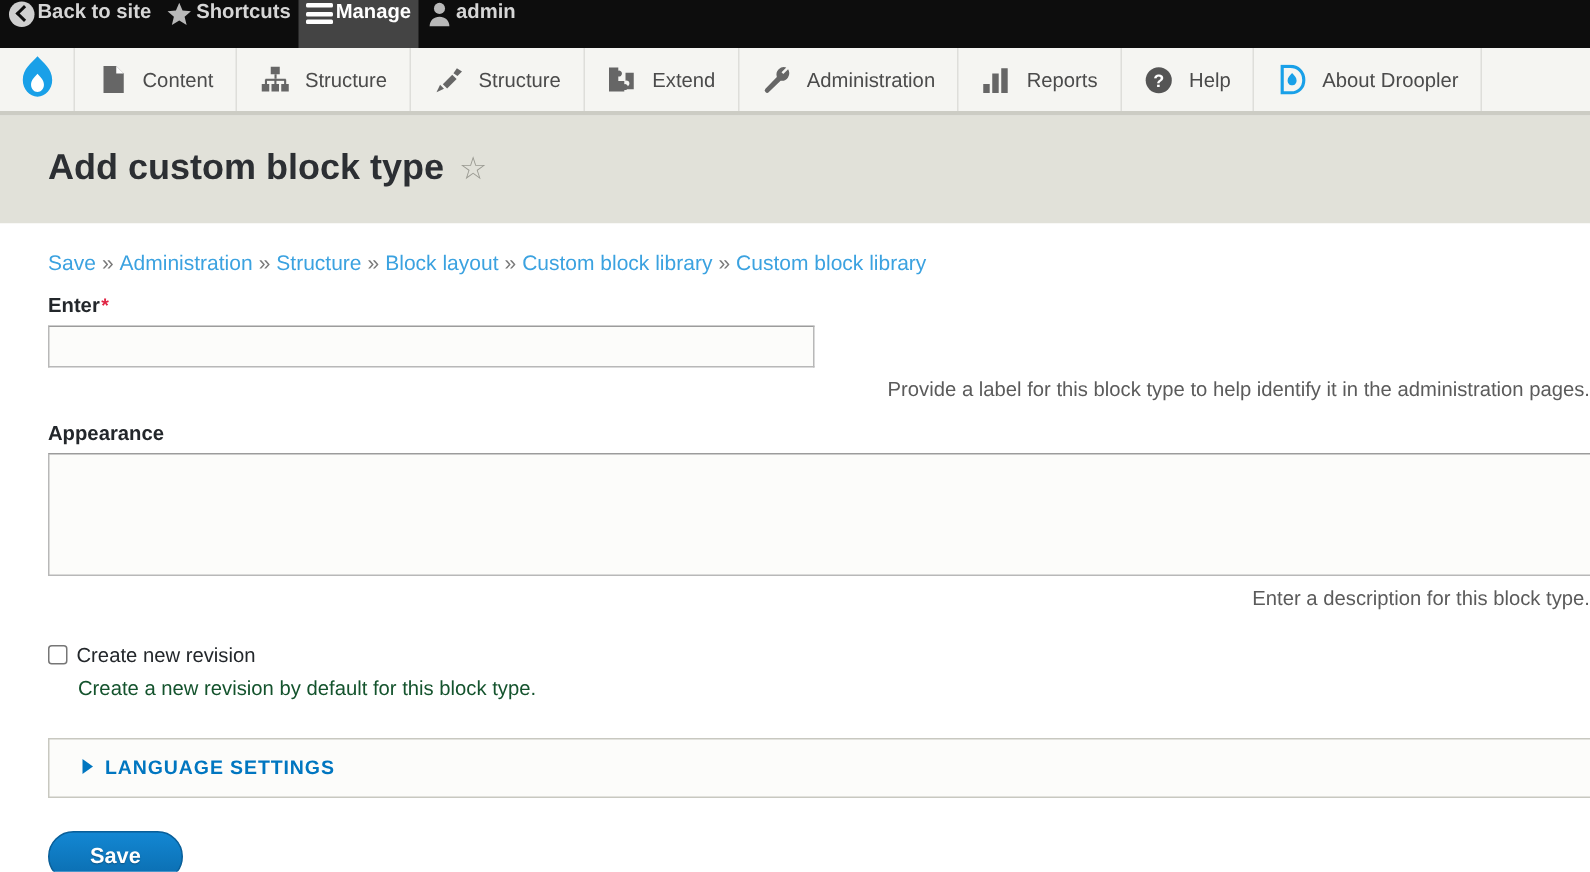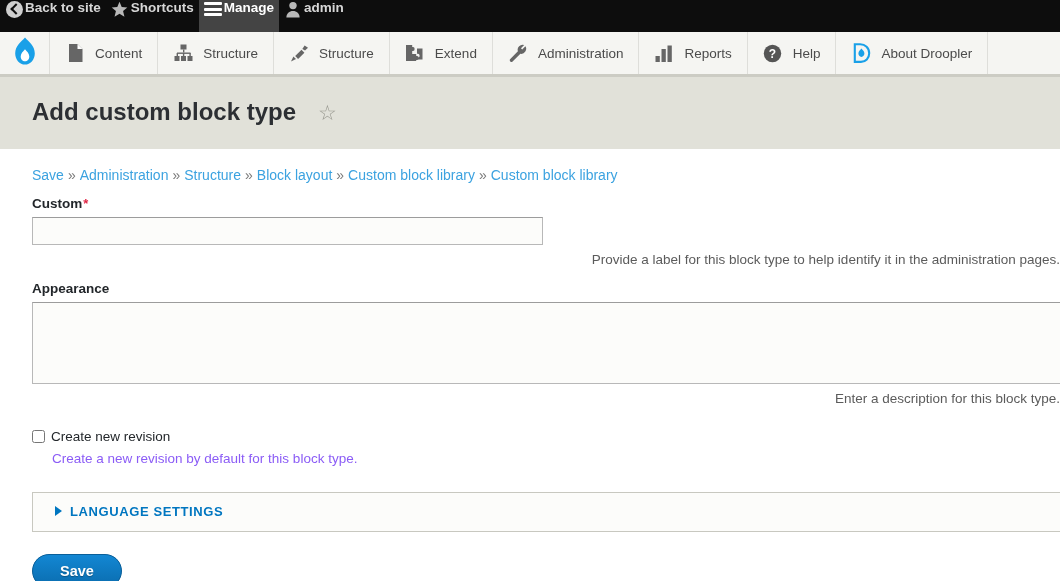--- a/index.html
+++ b/index.html
@@ -120,21 +120,21 @@
     padding: 22px 0 24px 32px;
   }
   .page-title {
     margin: 0;
     font-size: 24px;
     line-height: 1.1;
     font-weight: bold;
     color: #2c2f33;
     display: flex;
     align-items: center;
-    gap: 22px;
+    gap: 10px;
   }
   .star-icon { display:inline-block; line-height:1; font-size:21px; color:#9a9a92; font-weight: normal;}
 
   
   .content {
     padding: 0 0 0 32px;
     background: #ffffff;
   }
   .breadcrumb {
     padding: 16px 0 10px 0;
@@ -204,21 +204,21 @@
     margin: 0;
     width: 13px;
     height: 13px;
   }
   .checkbox-label {
     font-size: 13.5px;
     color: #23272b;
   }
   .checkbox-desc {
     font-size: 13.5px;
-    color: #8b5cf6;
+    color: #14532d;
     margin: 7px 0 0 20px;
   }
 
   
   .details-box {
     margin-top: 26px;
     width: 1060px;
     border: 1px solid #c8c8c0;
     border-right: 0;
     background: #fcfcfa;
@@ -414,21 +414,21 @@
 <div class="content">
 
   <nav class="breadcrumb">
     <a href="#">Save</a><span class="sep">»</span><a href="#">Administration</a><span class="sep">»</span><a href="#">Structure</a><span class="sep">»</span><a href="#">Block layout</a><span class="sep">»</span><a href="#">Custom block library</a><span class="sep">»</span><a href="#">Custom block library</a>
   </nav>
 
   <form>
 
     <div class="form-item">
       <label class="form-label">
-        <span>Custom</span><span class="required-mark">*</span>
+        <span>Enter</span><span class="required-mark">*</span>
       </label>
       <input class="text-input" type="text" placeholder="" style="">
       <div class="description">Provide a label for this block type to help identify it in the administration pages.</div>
     </div>
 
     <div class="form-item">
       <label class="form-label">Appearance</label>
       <textarea class="textarea-input" placeholder="" style=""></textarea>
       <div class="description">Enter a description for this block type.</div>
     </div>

